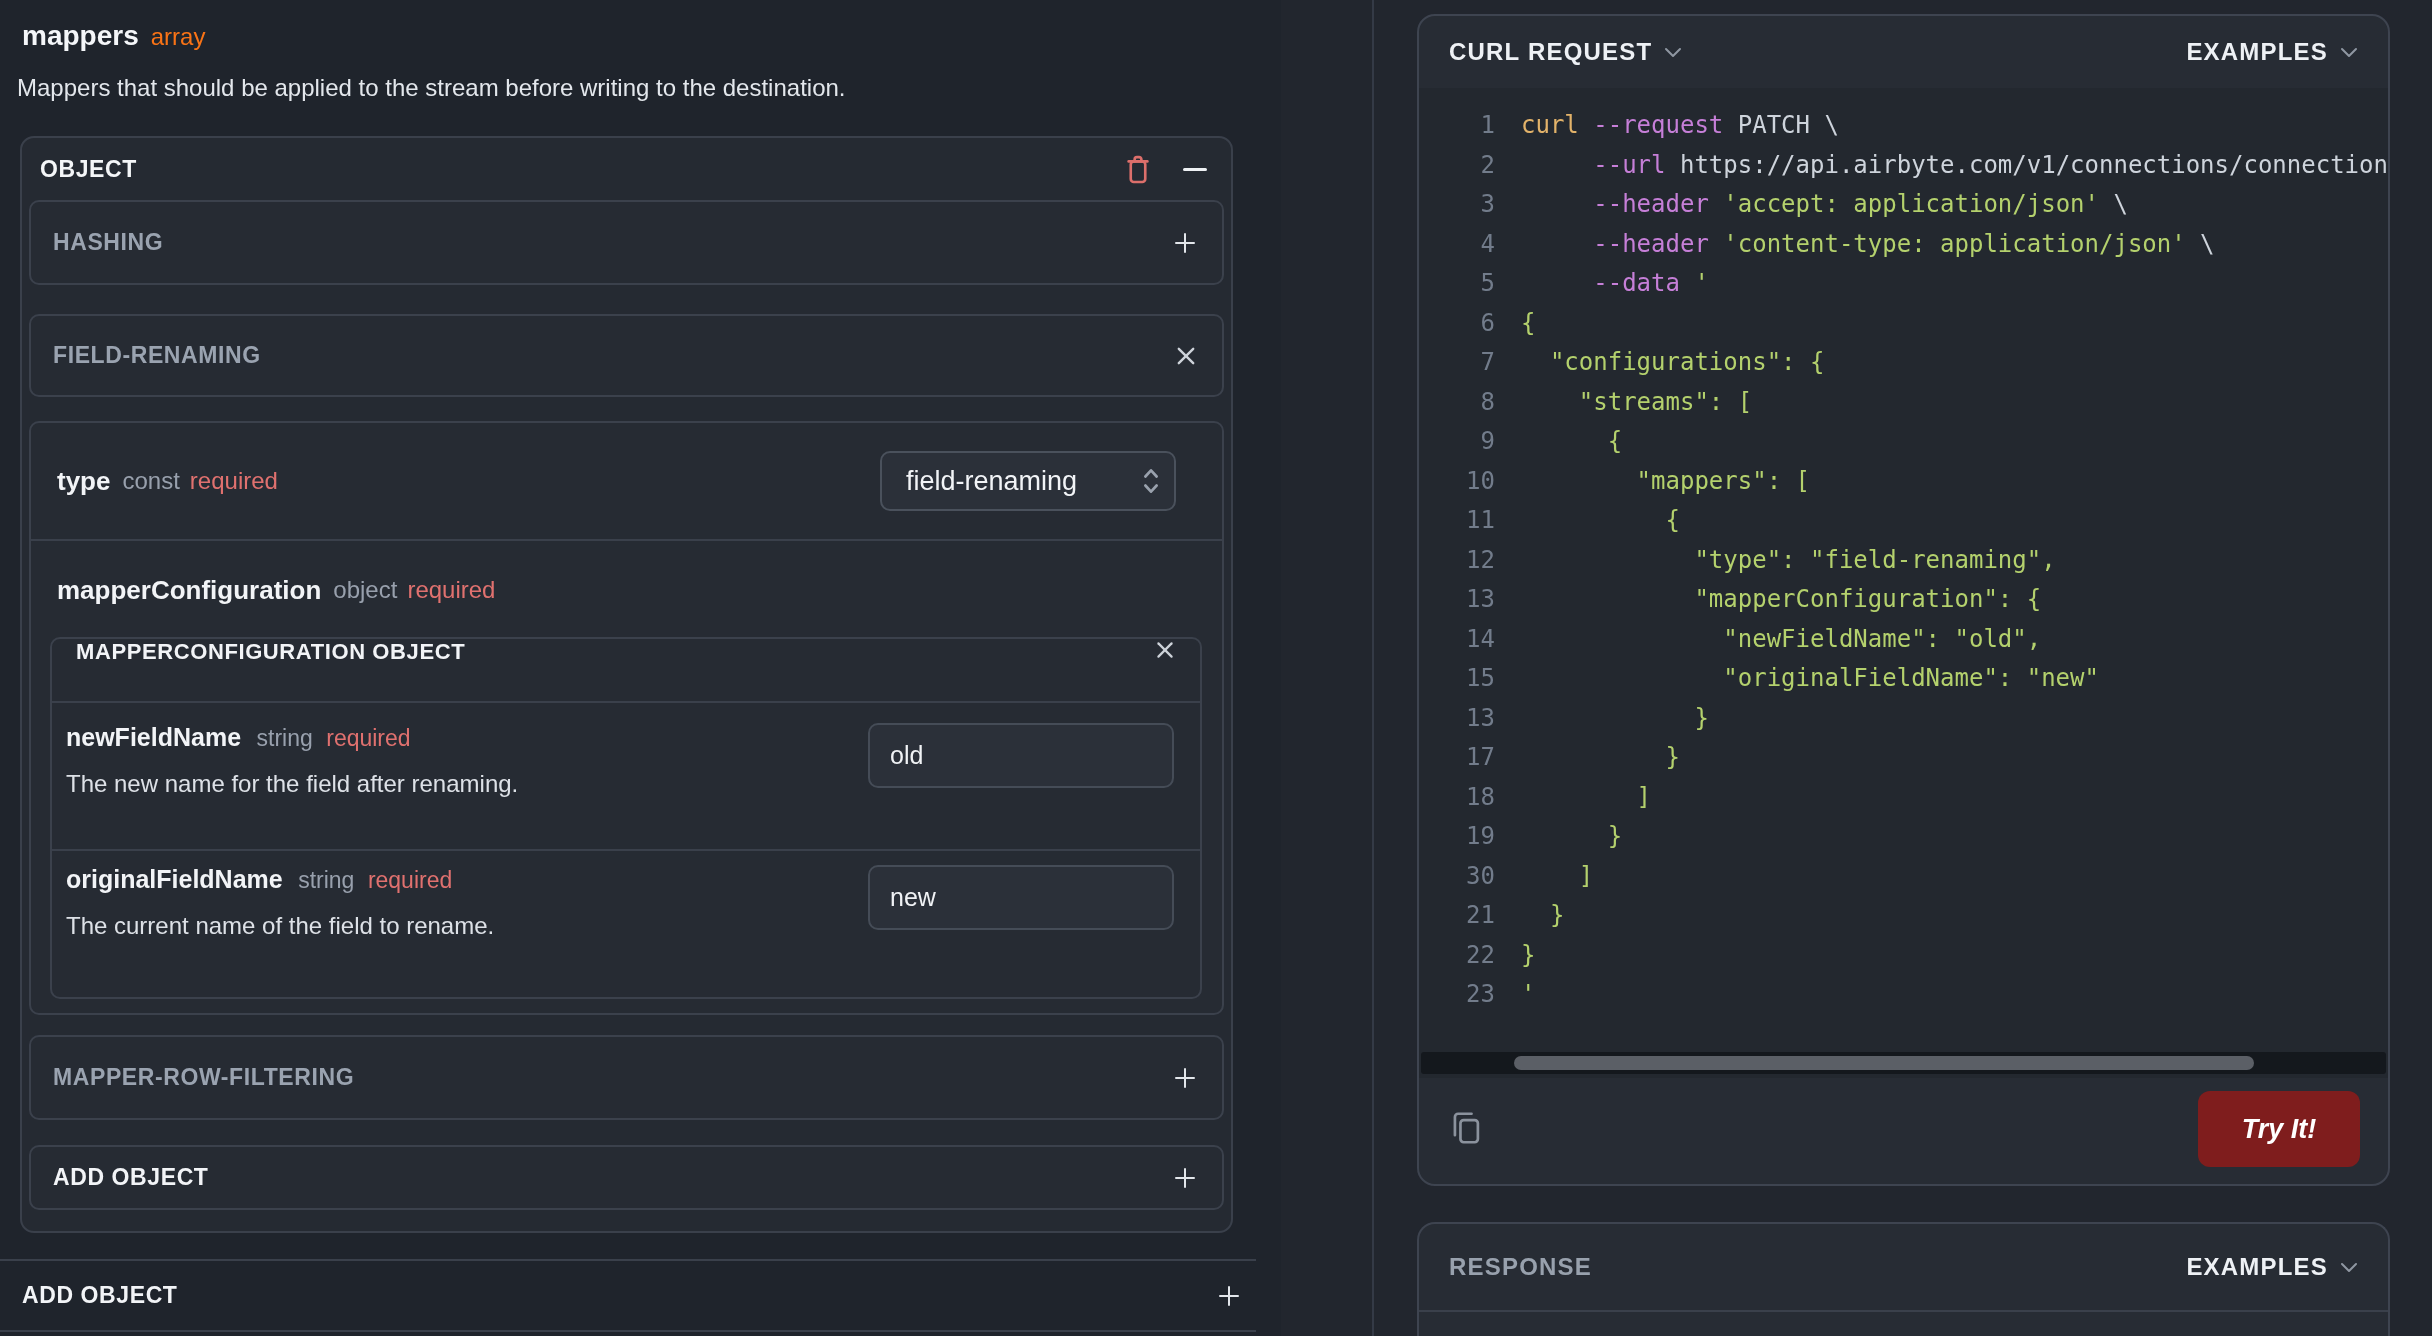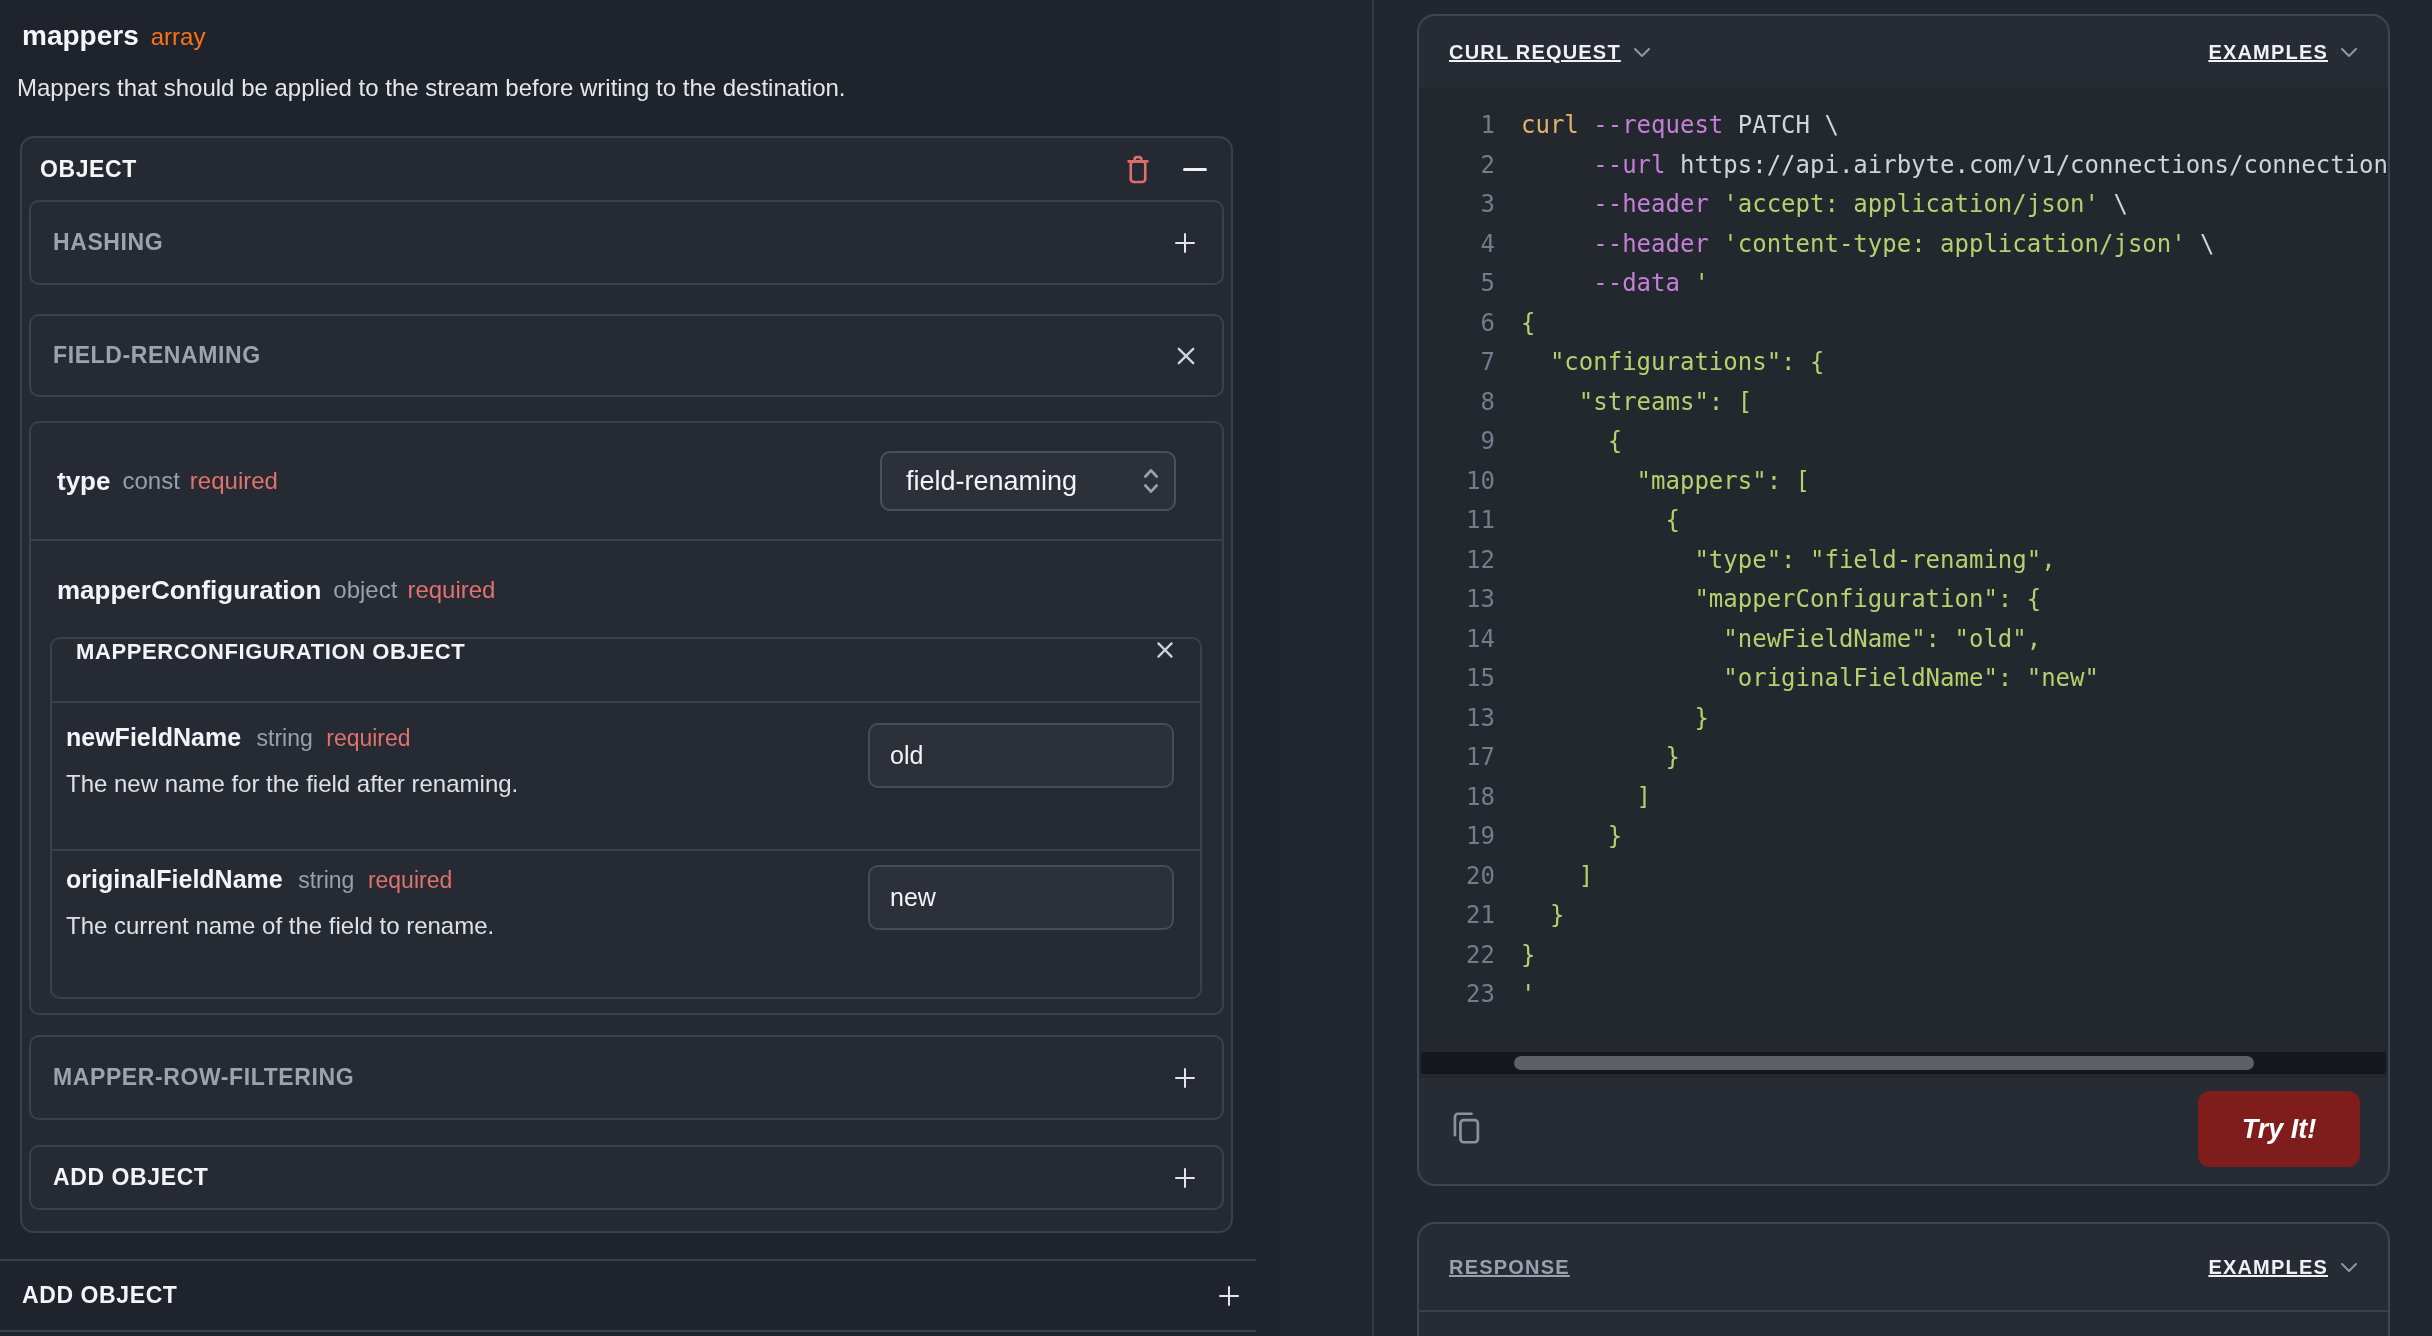--- a/index.html
+++ b/index.html
@@ -73,21 +73,21 @@
     display:flex; align-items:center; padding:0 14px 0 22px; cursor:pointer; }
 
   
   .card { position:absolute; left:1417px; width:973px; background:#272c34;
     border:2px solid #3e4450; border-radius:18px; overflow:hidden; }
   .curl-card { top:14px; height:1172px; }
   .response-card { top:1222px; height:160px; border-bottom:none; border-radius:18px 18px 0 0; }
   .card-header { height:72px; display:flex; align-items:center; padding:0 30px; }
   .response-card .card-header { height:88px; border-bottom:2px solid #3a404b; }
   .hdr-group { display:flex; align-items:center; gap:12px; cursor:pointer; }
-  .hdr-title { font-size:20px; font-weight:bold; letter-spacing:1.2px; color:#eef1f5;text-decoration:underline; }
+  .hdr-title { font-size:24px; font-weight:bold; letter-spacing:1.2px; color:#eef1f5; }
   .hdr-title.dim { color:#98a1ad; }
   .hdr-right { margin-left:auto; }
 
   .code-area { position:absolute; left:0; right:0; top:72px; height:990px; background:#23282f; overflow:hidden; }
   .code-lines { padding:18px 0 0 20px; }
   .code-line { display:flex; white-space:pre; font-family:"DejaVu Sans Mono","Liberation Mono",monospace;
     font-size:24px; line-height:39.5px; }
   .ln { width:56px; text-align:right; margin-right:26px; color:#727c8b; flex:none; }
   .seg-cmd { color:#e3b36a; }
   .seg-flag { color:#c67fd8; }
@@ -270,21 +270,21 @@
           <div class="code-line"><span class="ln">10</span><span class="lc"><span class="seg-str">        "mappers": [</span></span></div>
           <div class="code-line"><span class="ln">11</span><span class="lc"><span class="seg-str">          {</span></span></div>
           <div class="code-line"><span class="ln">12</span><span class="lc"><span class="seg-str">            "type": "field-renaming",</span></span></div>
           <div class="code-line"><span class="ln">13</span><span class="lc"><span class="seg-str">            "mapperConfiguration": {</span></span></div>
           <div class="code-line"><span class="ln">14</span><span class="lc"><span class="seg-str">              "newFieldName": "old",</span></span></div>
           <div class="code-line"><span class="ln">15</span><span class="lc"><span class="seg-str">              "originalFieldName": "new"</span></span></div>
           <div class="code-line"><span class="ln">13</span><span class="lc"><span class="seg-str">            }</span></span></div>
           <div class="code-line"><span class="ln">17</span><span class="lc"><span class="seg-str">          }</span></span></div>
           <div class="code-line"><span class="ln">18</span><span class="lc"><span class="seg-str">        ]</span></span></div>
           <div class="code-line"><span class="ln">19</span><span class="lc"><span class="seg-str">      }</span></span></div>
-          <div class="code-line"><span class="ln">20</span><span class="lc"><span class="seg-str">    ]</span></span></div>
+          <div class="code-line"><span class="ln">30</span><span class="lc"><span class="seg-str">    ]</span></span></div>
           <div class="code-line"><span class="ln">21</span><span class="lc"><span class="seg-str">  }</span></span></div>
           <div class="code-line"><span class="ln">22</span><span class="lc"><span class="seg-str">}</span></span></div>
           <div class="code-line"><span class="ln">23</span><span class="lc"><span class="seg-str">'</span></span></div>
         </div>
       <div class="hscroll-track">
         <div class="hscroll-thumb"></div>
       </div>
     </div>
 
     <div class="card-footer">

